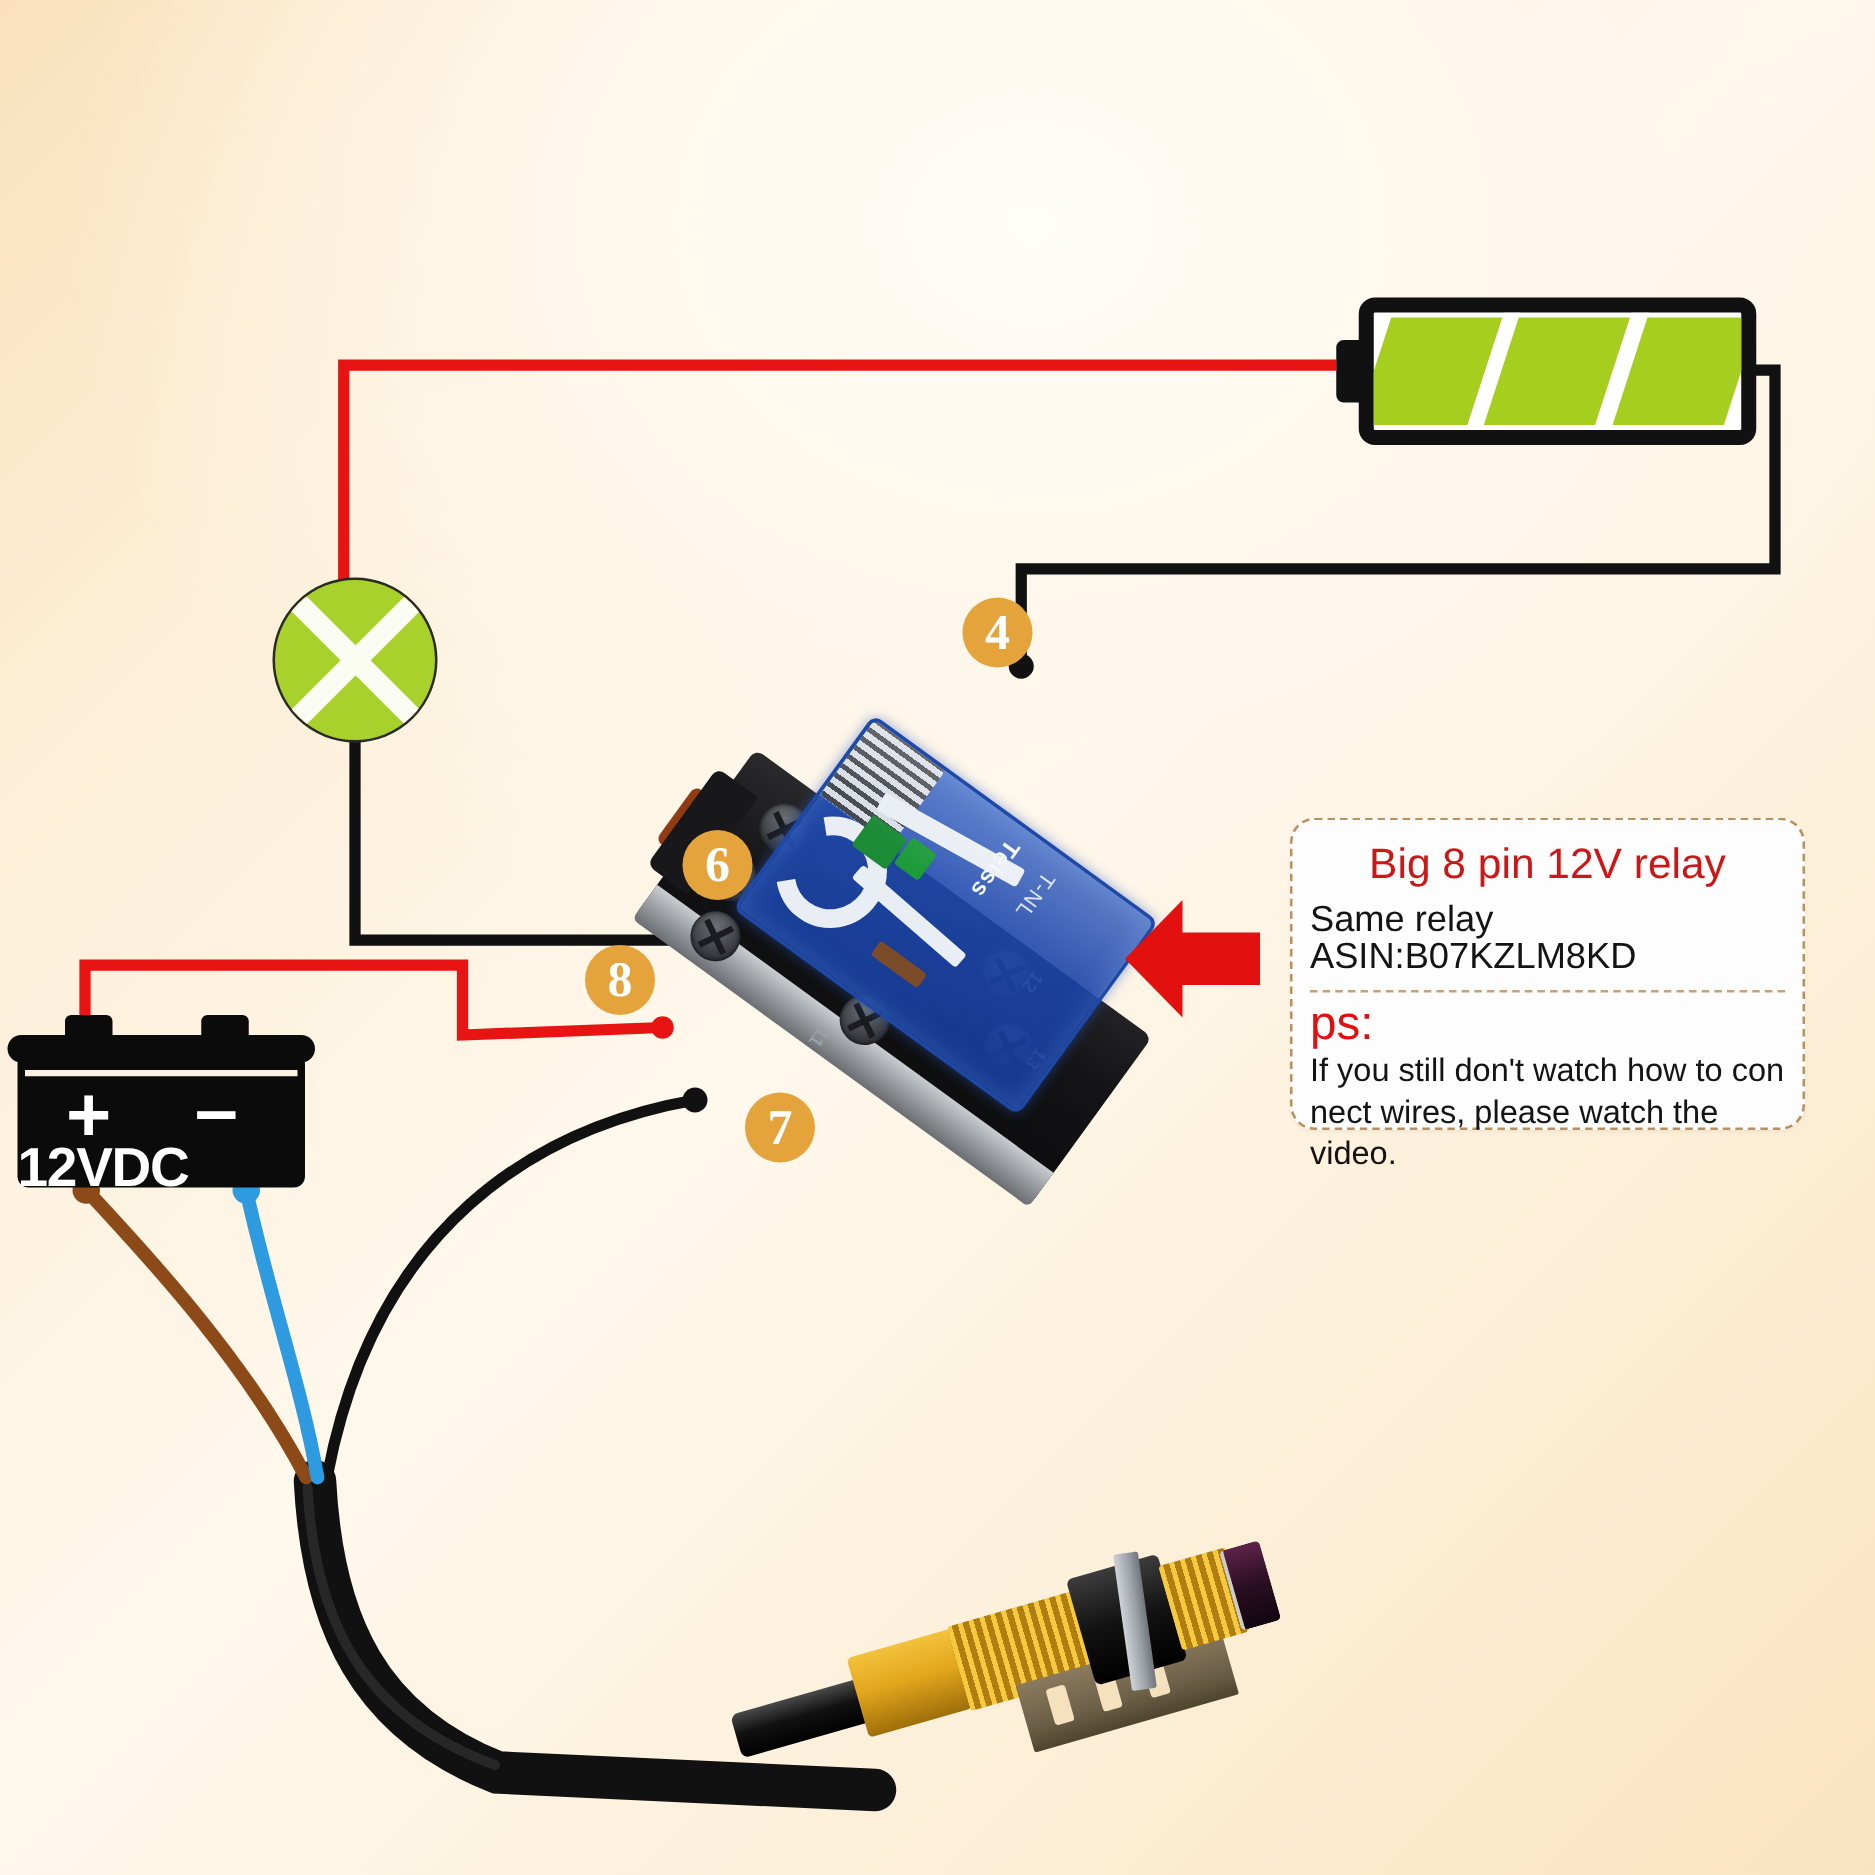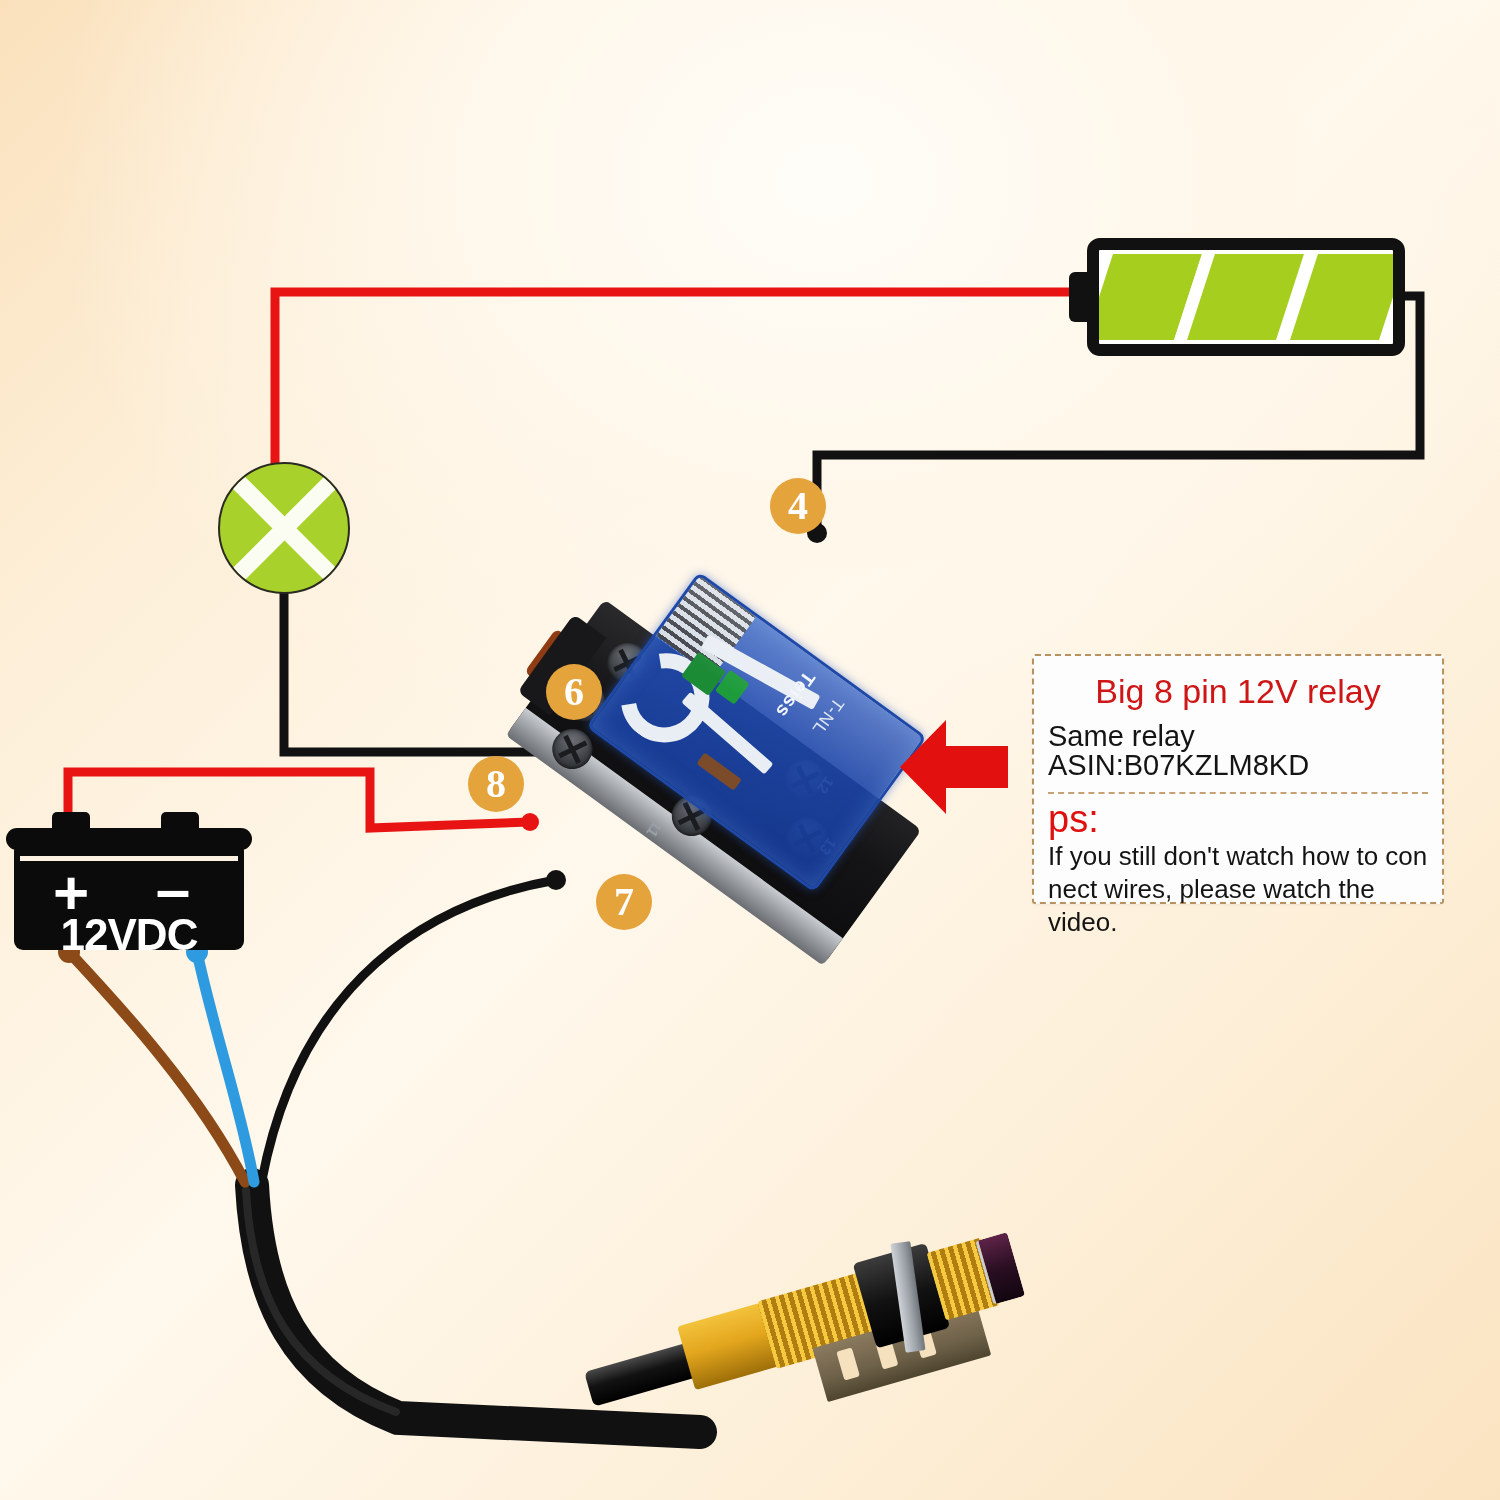--- a/index.html
+++ b/index.html
@@ -78,21 +78,21 @@
   #batt-plus {
     position: absolute; left: 38px; top: 56px; width: 54px; height: 52px; color: #fff;
     font-size: 62px; font-weight: bold; line-height: 50px; text-align: center;
   }
   #batt-minus {
     position: absolute; left: 140px; top: 56px; width: 54px; height: 52px; color: #fff;
     font-size: 62px; font-weight: bold; line-height: 42px; text-align: center;
   }
   #batt-label {
     position: absolute; left: 8px; top: 98px; width: 230px;
-    color: #fff; font-size: 44px; font-weight: bold; text-align: center; letter-spacing: -1px;
+    color: #fff; font-size: 44px; font-weight: bold; letter-spacing: -1px;
   }
 
   
   #lamp {
     position: absolute; left: 218px; top: 462px; width: 132px; height: 132px;
     border-radius: 50%; background: #A8D22B; border: 2px solid #2A2A22;
     box-sizing: border-box; overflow: hidden;
   }
   .lamp-bar {
     position: absolute; left: 50%; top: -12%; width: 17px; height: 124%;
@@ -118,21 +118,21 @@
   .cell-gap { width: 13px; flex: 0 0 13px; background: #FFFFFF; transform: skewX(-18deg); }
 
   
   #arrow {
     position: absolute; left: 900px; top: 712px; width: 108px; height: 110px;
   }
 
   
   #infobox {
     position: absolute; left: 1032px; top: 654px; width: 412px; height: 250px;
-    background: #FDFDFD; border: 2px dashed #B8915F; border-radius: 3px;
+    background: #FDFDFD; border: 2px dashed #B8915F; border-radius: 20px;
     box-sizing: border-box; padding: 10px 14px 0 14px;
     box-shadow: 0 1px 3px rgba(0,0,0,0.05);
   }
   #info-title {
     color: #CF1616; font-size: 34px; text-align: center; margin-top: 8px; line-height: 1.0;
   }
   #info-asin {
     color: #141414; font-size: 29px; margin-top: 14px; line-height: 1.0; text-align: left;
   }
   #info-rule {

